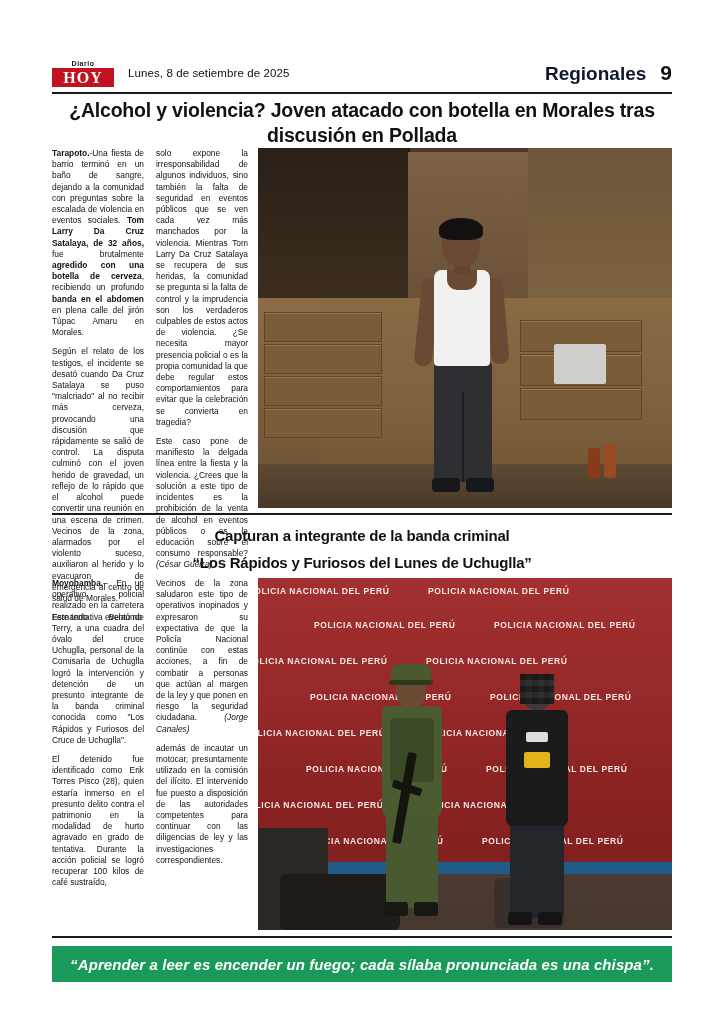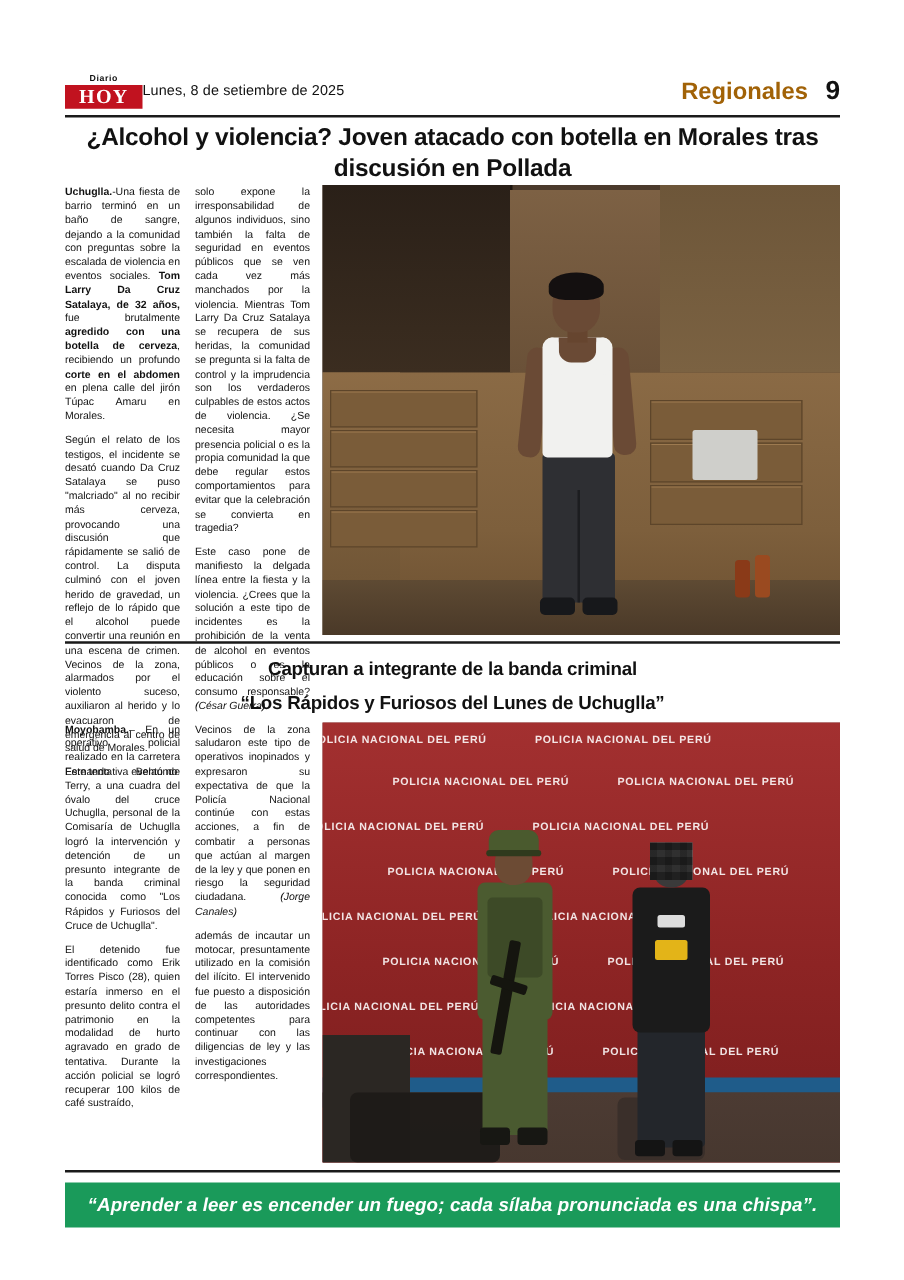--- a/index.html
+++ b/index.html
@@ -56,32 +56,33 @@
     font-size: 16px;
     font-weight: bold;
     text-align: center;
     letter-spacing: 1px;
     line-height: 19px;
     font-family: "Liberation Serif", serif;
   }
   .masthead-date {
     font-size: 11.5px;
     color: #111;
+    margin-left: 14px;
     letter-spacing: .1px;
   }
   .masthead-right {
     margin-left: auto;
     display: flex;
     align-items: baseline;
     gap: 14px;
   }
   .section-name {
     font-size: 19px;
     font-weight: bold;
-    color: #a16207;
+    color: #0f172a;
   }
   .page-number {
     font-size: 21px;
     font-weight: bold;
     color: #111;
   }
   .rule {
     position: absolute;
     background: #1a1a1a;
   }
@@ -309,21 +310,21 @@
       <div class="section-name">Regionales</div>
       <div class="page-number">9</div>
     </div>
   </div>
   <div class="rule rule-top"></div>
 
   <div class="headline headline-1">¿Alcohol y violencia? Joven atacado con botella en Morales tras discusión en Pollada</div>
 
   <div class="article1">
     <div class="col a1-col1">
-        <p><b>Uchuglla.</b>-Una fiesta de barrio terminó en un baño de sangre, dejando a la comunidad con preguntas sobre la escalada de violencia en eventos sociales. <b>Tom Larry Da Cruz Satalaya, de 32 años,</b> fue brutalmente <b>agredido con una botella de cerveza</b>, recibiendo un profundo <b>corte en el abdomen</b> en plena calle del jirón Túpac Amaru en Morales.</p>
+        <p><b>Tarapoto.</b>-Una fiesta de barrio terminó en un baño de sangre, dejando a la comunidad con preguntas sobre la escalada de violencia en eventos sociales. <b>Tom Larry Da Cruz Satalaya, de 32 años,</b> fue brutalmente <b>agredido con una botella de cerveza</b>, recibiendo un profundo <b>banda en el abdomen</b> en plena calle del jirón Túpac Amaru en Morales.</p>
         <p>Según el relato de los testigos, el incidente se desató cuando Da Cruz Satalaya se puso "malcriado" al no recibir más cerveza, provocando una discusión que rápidamente se salió de control. La disputa culminó con el joven herido de gravedad, un reflejo de lo rápido que el alcohol puede convertir una reunión en una escena de crimen. Vecinos de la zona, alarmados por el violento suceso, auxiliaron al herido y lo evacuaron de emergencia al centro de salud de Morales.</p>
         <p>Este tentativa evento no</p>
       </div>
     <div class="col a1-col2">
         <p>solo expone la irresponsabilidad de algunos individuos, sino también la falta de seguridad en eventos públicos que se ven cada vez más manchados por la violencia. Mientras Tom Larry Da Cruz Satalaya se recupera de sus heridas, la comunidad se pregunta si la falta de control y la imprudencia son los verdaderos culpables de estos actos de violencia. ¿Se necesita mayor presencia policial o es la propia comunidad la que debe regular estos comportamientos para evitar que la celebración se convierta en tragedia?</p>
         <p>Este caso pone de manifiesto la delgada línea entre la fiesta y la violencia. ¿Crees que la solución a este tipo de incidentes es la prohibición de la venta de alcohol en eventos públicos o es la educación sobre el consumo responsable? <i>(César Guerra)</i></p>
       </div>
 
     <div class="a1-photo">
       <div class="ph1-wall"></div>

